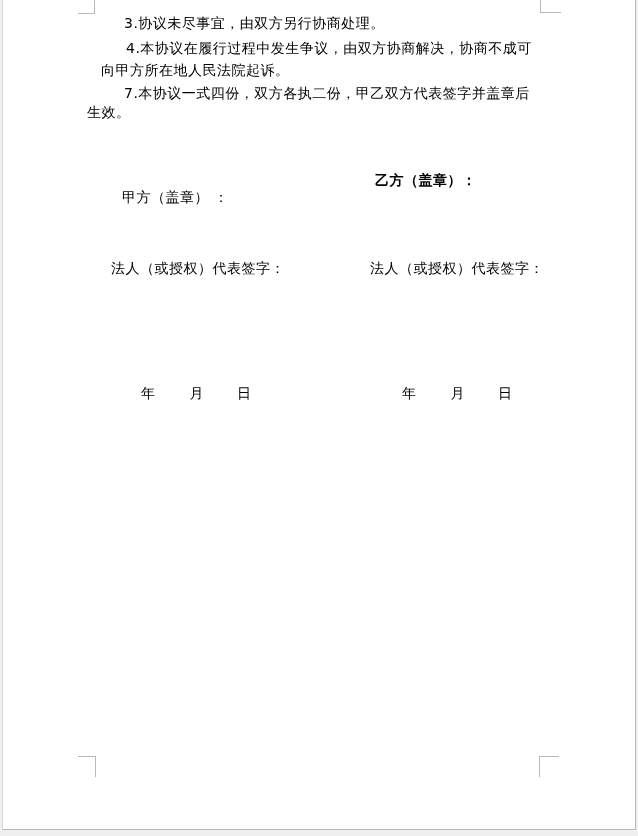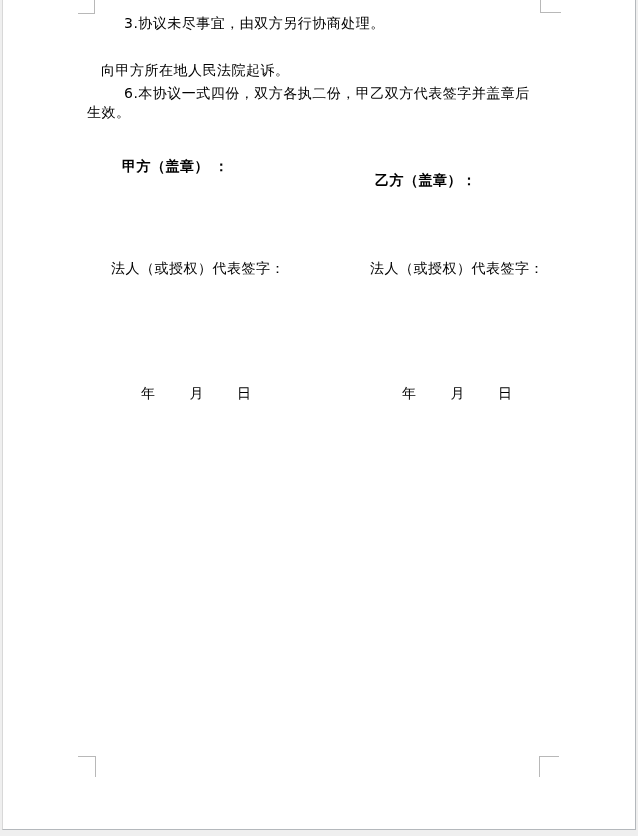--- a/index.html
+++ b/index.html
@@ -38,21 +38,21 @@
     white-space: pre;
     letter-spacing: 0.5px;
   }
   
   .l1 { left: 121px; top: 14px; }
   .l2 { left: 123px; top: 39px; }
   .l3 { left: 98px;  top: 61px; }
   .l4 { left: 121px; top: 84px; }
   .l5 { left: 84px;  top: 103px; }
   
-  .seal-a { left: 119px; top: 157px; font-weight: bold; }
+  .seal-a { left: 119px; top: 188px; }
   .seal-b { left: 372px; top: 171px; font-weight: bold; }
   .rep-a  { left: 108px; top: 259px; }
   .rep-b  { left: 367px; top: 259px; }
   .date-row { position: absolute; top: 384px; display: flex; }
   .date-a { left: 138px; }
   .date-b { left: 399px; }
   .date-row .txt { position: static; }
   .date-row .gap1 { margin-left: 34px; }
   .date-row .gap2 { margin-left: 33px; }
   
@@ -71,22 +71,23 @@
 
 <div class="viewport">
   <div class="page">
 
     <div class="crop tl"></div>
     <div class="crop tr"></div>
     <div class="crop bl"></div>
     <div class="crop br"></div>
 
     <div class="txt l1">3.协议未尽事宜，由双方另行协商处理。</div>
+    <div class="txt l2">4.本协议在履行过程中发生争议，由双方协商解决，协商不成可</div>
     <div class="txt l3">向甲方所在地人民法院起诉。</div>
-    <div class="txt l4">6.本协议一式四份，双方各执二份，甲乙双方代表签字并盖章后</div>
+    <div class="txt l4">7.本协议一式四份，双方各执二份，甲乙双方代表签字并盖章后</div>
     <div class="txt l5">生效。</div>
 
     <div class="txt seal-a">甲方（盖章） ：</div>
     <div class="txt seal-b">乙方（盖章）：</div>
 
     <div class="txt rep-a">法人（或授权）代表签字：</div>
     <div class="txt rep-b">法人（或授权）代表签字：</div>
 
     <div class="date-row date-a">
       <span class="txt">年</span>

